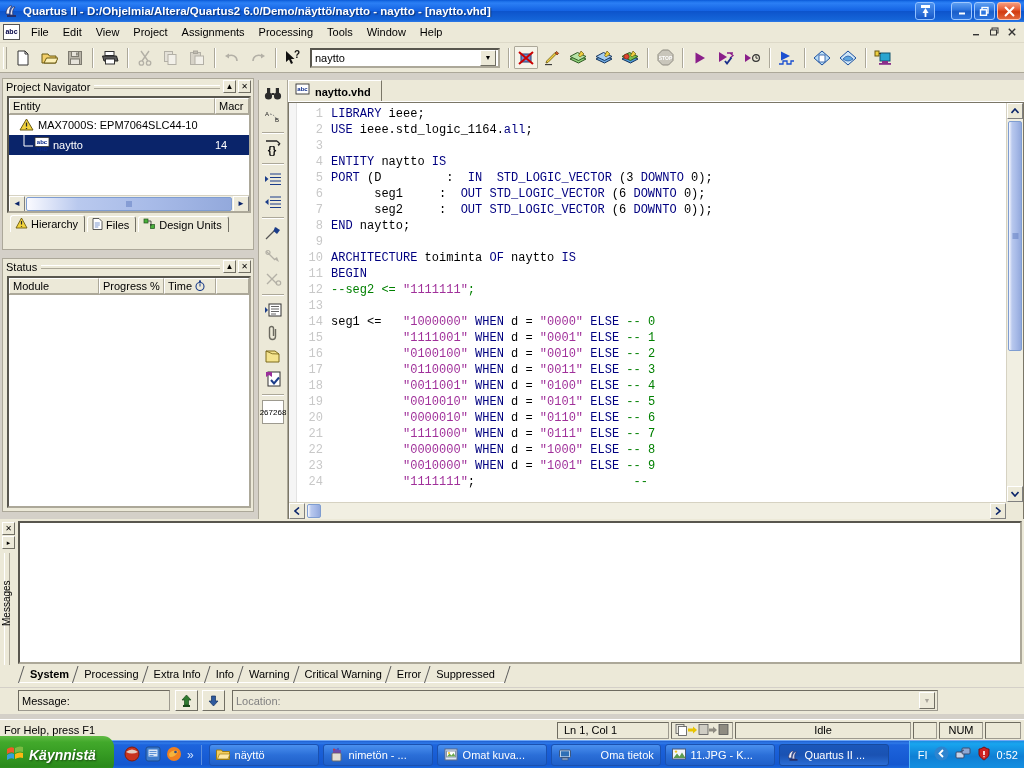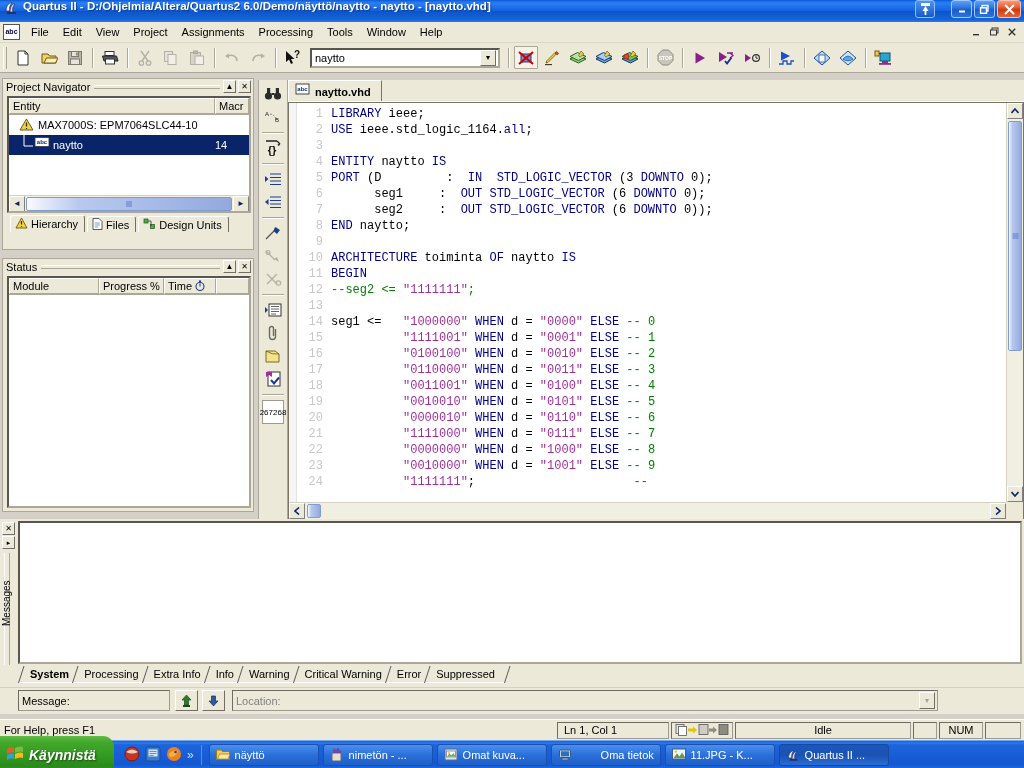--- a/index.html
+++ b/index.html
@@ -10,21 +10,21 @@
     font-family: "Liberation Sans", sans-serif;
     font-size: 11px;
     background: #d4d0c8;
   }
   #app { position: relative; width: 1024px; height: 768px; }
 
   
   .titlebar {
     position: absolute; left:0; top:0; width:1024px; height:22px;
     background: linear-gradient(to bottom,#0a58d6 0%,#1b6fe8 6%,#2b7ff5 14%,#1463e3 48%,#0d54cc 52%,#1565d8 90%,#2f7ae8 100%);
-    display:flex; align-items:flex-start; color:#fff;
+    display:flex; align-items:center; color:#fff;
   }
   .tb-icon { width:16px; height:16px; margin:0 4px 0 3px; flex:0 0 auto; position:relative; }
   .tb-title {
     font-weight:bold; font-size:11.5px; white-space:nowrap; overflow:hidden;
     text-shadow: 1px 1px 1px rgba(0,0,0,.45);
     flex: 1 1 auto;
   }
   .tb-btns { display:flex; align-items:center; flex:0 0 auto; padding-right:3px; }
   .tb-help {
     width:20px; height:18px; margin-right:14px;
@@ -1007,15 +1007,38 @@
             <svg width="14" height="14" viewBox="0 0 14 14">
               <path d="M2.5 10 C2.5 5, 6 2.5, 7.5 3.2 C6 5, 5.2 7.5, 6 10 Z" fill="#f0f0f8" stroke="#26306b" stroke-width=".7"></path>
               <path d="M6 11 C6 5.5, 9 3, 10.5 3.8 C9 5.5, 8.2 8, 9 11 Z" fill="#cfd4ea" stroke="#26306b" stroke-width=".7"></path>
               <path d="M3.5 11 h8 v1.8 h-8z" fill="#26306b"></path>
             </svg>
           </span>
           <span style="overflow: hidden;">Quartus II ...</span>
         </div>
       </div>
 
+    <div class="tray">
+      <span>FI</span>
+      <span>
+        <svg width="15" height="15" viewBox="0 0 15 15">
+          <circle cx="7.5" cy="7.5" r="7" fill="#2d84cf"></circle>
+          <path d="M9 4 L5.5 7.5 L9 11" fill="none" stroke="#fff" stroke-width="1.8"></path>
+        </svg>
+      </span>
+      <span>
+        <svg width="16" height="15" viewBox="0 0 16 15">
+          <rect x="1" y="6" width="8" height="6" rx="1" fill="#c8d4e8" stroke="#3a4c70"></rect>
+          <rect x="7" y="2" width="8" height="6" rx="1" fill="#8fa8d4" stroke="#3a4c70"></rect>
+          <path d="M5 6 L9 4" stroke="#3a4c70"></path>
+        </svg>
+      </span>
+      <span>
+        <svg width="14" height="15" viewBox="0 0 14 15">
+          <path d="M7 1 C10 3 12 3 12 3 v5 c0 3 -5 6 -5 6 s-5 -3 -5 -6 V3 s2 0 5 -2z" fill="#cc2222" stroke="#7a0e0e"></path>
+          <path d="M7 5 v4 M7 10.3 v1" stroke="#fff" stroke-width="1.6"></path>
+        </svg>
+      </span>
+      <span>0:52</span>
+    </div>
   </div>
 
 </div>
 
 </body></html>

